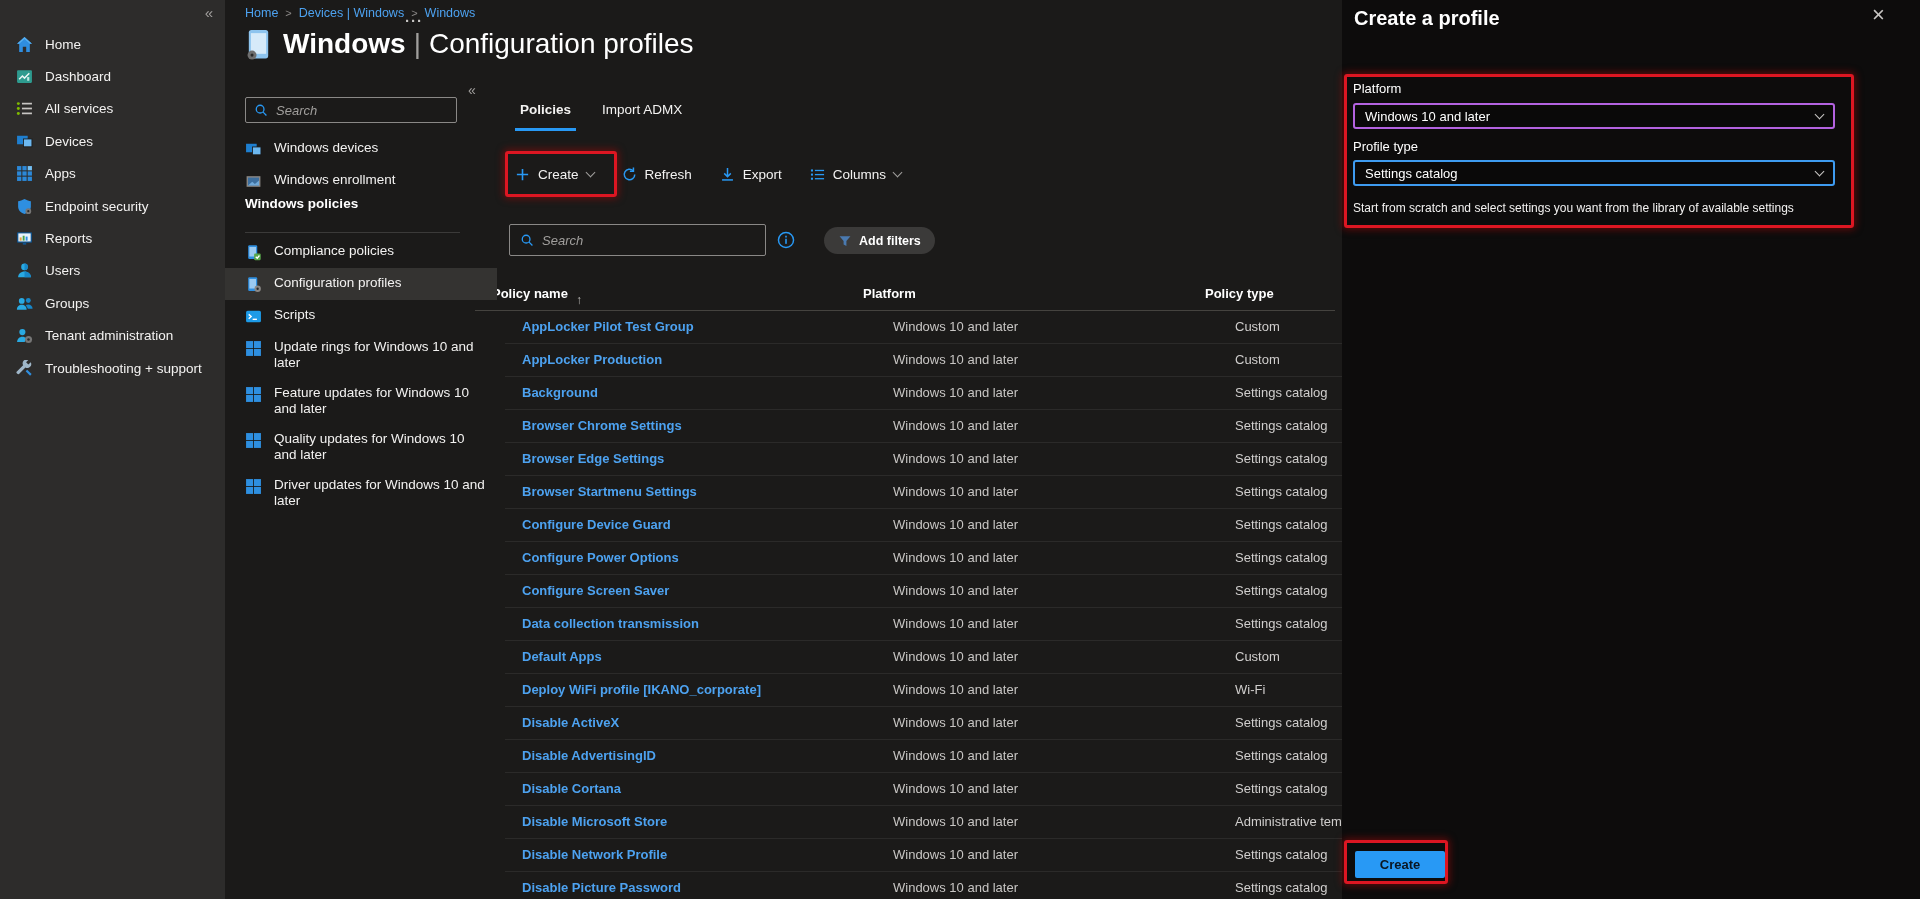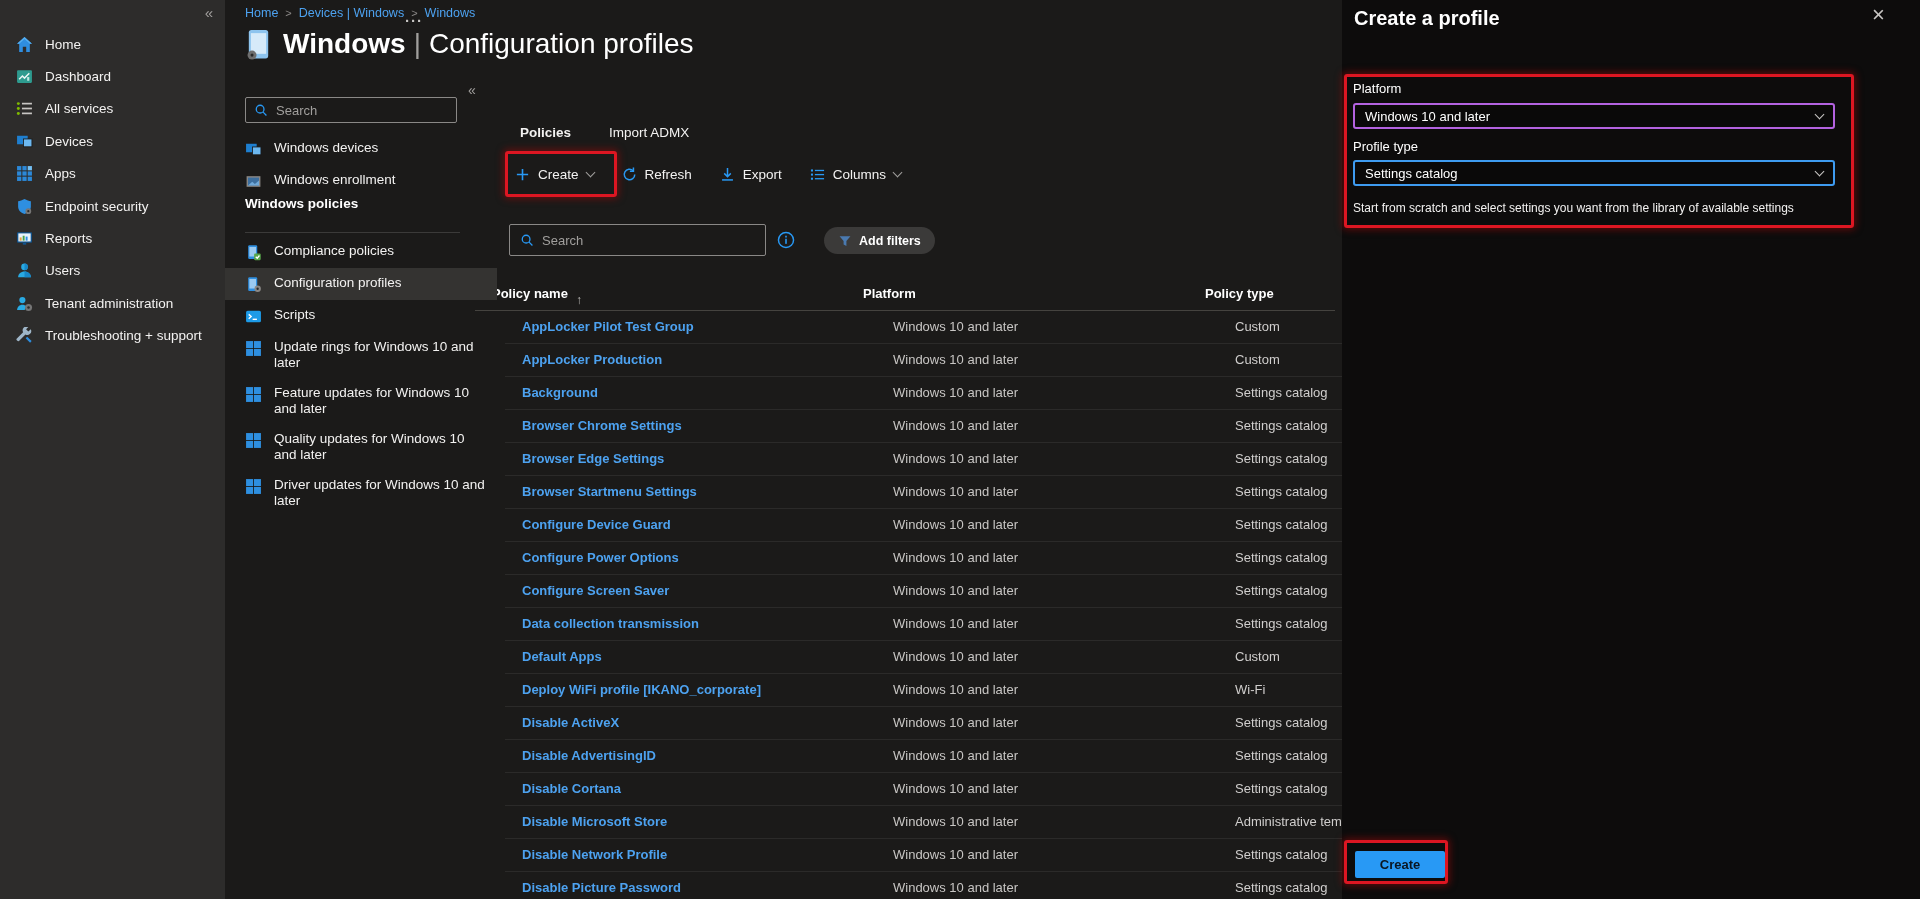--- a/index.html
+++ b/index.html
@@ -24,34 +24,34 @@
   .title-icon { width:27px; height:31px; margin-right:11px; }
   .title-text { font-size:28px; color:#ffffff; white-space:nowrap; }
   .title-text .b { font-weight:bold; }
   .title-text .pipe { color:#a19f9d; margin:0 8px; font-weight:normal; }
   .title-more { position:absolute; left:405px; top:12px; color:#c8c6c4; font-size:15px; font-weight:bold; letter-spacing:1px; cursor:pointer; }
 
   
   .nav2 { position:absolute; left:225px; top:0; width:280px; height:899px; z-index:2; }
   .nav2-search { position:absolute; left:20px; top:97px; width:212px; height:26px; border:1px solid #8a8886; border-radius:2px; display:flex; align-items:center; padding:0 8px; background:transparent; }
   .nav2-search .ic, .filter-search .ic { width:14px; height:14px; margin-right:8px; }
-  .nav2-search input, .filter-search input { background:transparent; border:none; outline:none; color:#fff; font-size:13px; width:100%; font-family:"Liberation Sans", sans-serif; }
+  .nav2-search input, .filter-search input { background:transparent; border:none; outline:none; color:#fff; font-size:13px; width:100%; font-family:"Liberation Sans", sans-serif;font-style:italic; }
   .nav2-search input::placeholder, .filter-search input::placeholder { color:#a19f9d; }
   .nav2-collapse { position:absolute; left:243px; top:82px; color:#a19f9d; font-size:14px; cursor:pointer; }
   .nav2-top { position:absolute; left:0; top:133px; width:100%; }
   .nav2-item { display:flex; align-items:flex-start; padding:7px 0 7px 20px; cursor:pointer; min-height:32px; }
   .nav2-item .ic { margin-top:1px; }
   .nav2-item .lbl { margin-left:12px; font-size:13.5px; color:#f3f2f1; line-height:16px; width:215px; }
   .nav2-section { position:absolute; left:20px; top:196px; font-size:13.5px; font-weight:bold; color:#ffffff; }
   .nav2-divider { position:absolute; left:20px; top:232px; width:215px; height:1px; background:#3b3a39; }
   .nav2-items { position:absolute; left:0; top:236px; width:100%; }
   .nav2-item.sel { background:#343331; width:272px; }
 
   
-  .tabs { position:absolute; left:515px; top:119px; display:flex; gap:28px; z-index:2; }
+  .tabs { position:absolute; left:515px; top:96px; display:flex; gap:21px; z-index:2; }
   .tab { font-size:13.5px; color:#f3f2f1; padding:6px 5px 11px 5px; cursor:pointer; border-bottom:3px solid transparent; }
   .tab.sel { font-weight:bold; border-bottom:3px solid #2899f5; }
   .toolbar { position:absolute; left:515px; top:156px; display:flex; gap:28px; align-items:center; height:36px; z-index:2; }
   .tool { display:flex; align-items:center; gap:8px; font-size:13.5px; color:#f3f2f1; cursor:pointer; }
   .tool .ic { width:15px; height:15px; }
   .chev { width:7px; height:7px; border-right:1.5px solid #a19f9d; border-bottom:1.5px solid #a19f9d; transform:rotate(45deg); display:inline-block; margin-top:-4px; }
 
   .filter-search { position:absolute; left:509px; top:224px; width:257px; height:32px; border:1px solid #8a8886; border-radius:2px; display:flex; align-items:center; padding:0 10px; z-index:2; }
   .info-btn { position:absolute; left:777px; top:231px; width:18px; height:18px; cursor:pointer; z-index:2; }
   .info-btn svg { width:100%; height:100%; }
@@ -181,20 +181,31 @@
         </div>
         <div class="nav1-item">
           <span class="ic">
             <svg viewBox="0 0 16 16">
               <circle cx="8" cy="4.6" r="3.1" fill="#29aae3"></circle>
               <path d="M2 14.4c0-3.3 2.7-5.4 6-5.4s6 2.1 6 5.4z" fill="#29aae3"></path>
               <path d="M8 1.5a3.1 3.1 0 010 6.2zM8 9c3.3 0 6 2.1 6 5.4H8z" fill="#1787c9"></path>
             </svg>
           </span>
           <span class="lbl">Users</span>
+        </div>
+        <div class="nav1-item">
+          <span class="ic">
+            <svg viewBox="0 0 16 16">
+              <circle cx="5.4" cy="5.6" r="2.7" fill="#29aae3"></circle>
+              <path d="M0.8 13.8c0-2.9 2.2-4.6 4.6-4.6 2.5 0 4.6 1.7 4.6 4.6z" fill="#29aae3"></path>
+              <circle cx="11.6" cy="5.2" r="2.3" fill="#1787c9"></circle>
+              <path d="M9.2 9.5c.7-.4 1.5-.6 2.4-.6 2.2 0 4 1.5 4 4.1h-4.4z" fill="#1787c9"></path>
+            </svg>
+          </span>
+          <span class="lbl">Groups</span>
         </div>
         <div class="nav1-item">
           <span class="ic">
             <svg viewBox="0 0 16 16">
               <circle cx="6" cy="4.8" r="2.9" fill="#29aae3"></circle>
               <path d="M1 14.2c0-3 2.3-5 5-5 1.4 0 2.7.5 3.6 1.4L8.2 14.2z" fill="#29aae3"></path>
               <circle cx="11.8" cy="11.8" r="3.3" fill="#767676"></circle>
               <circle cx="11.8" cy="11.8" r="1.2" fill="#2d2c2b"></circle>
             </svg>
           </span>

